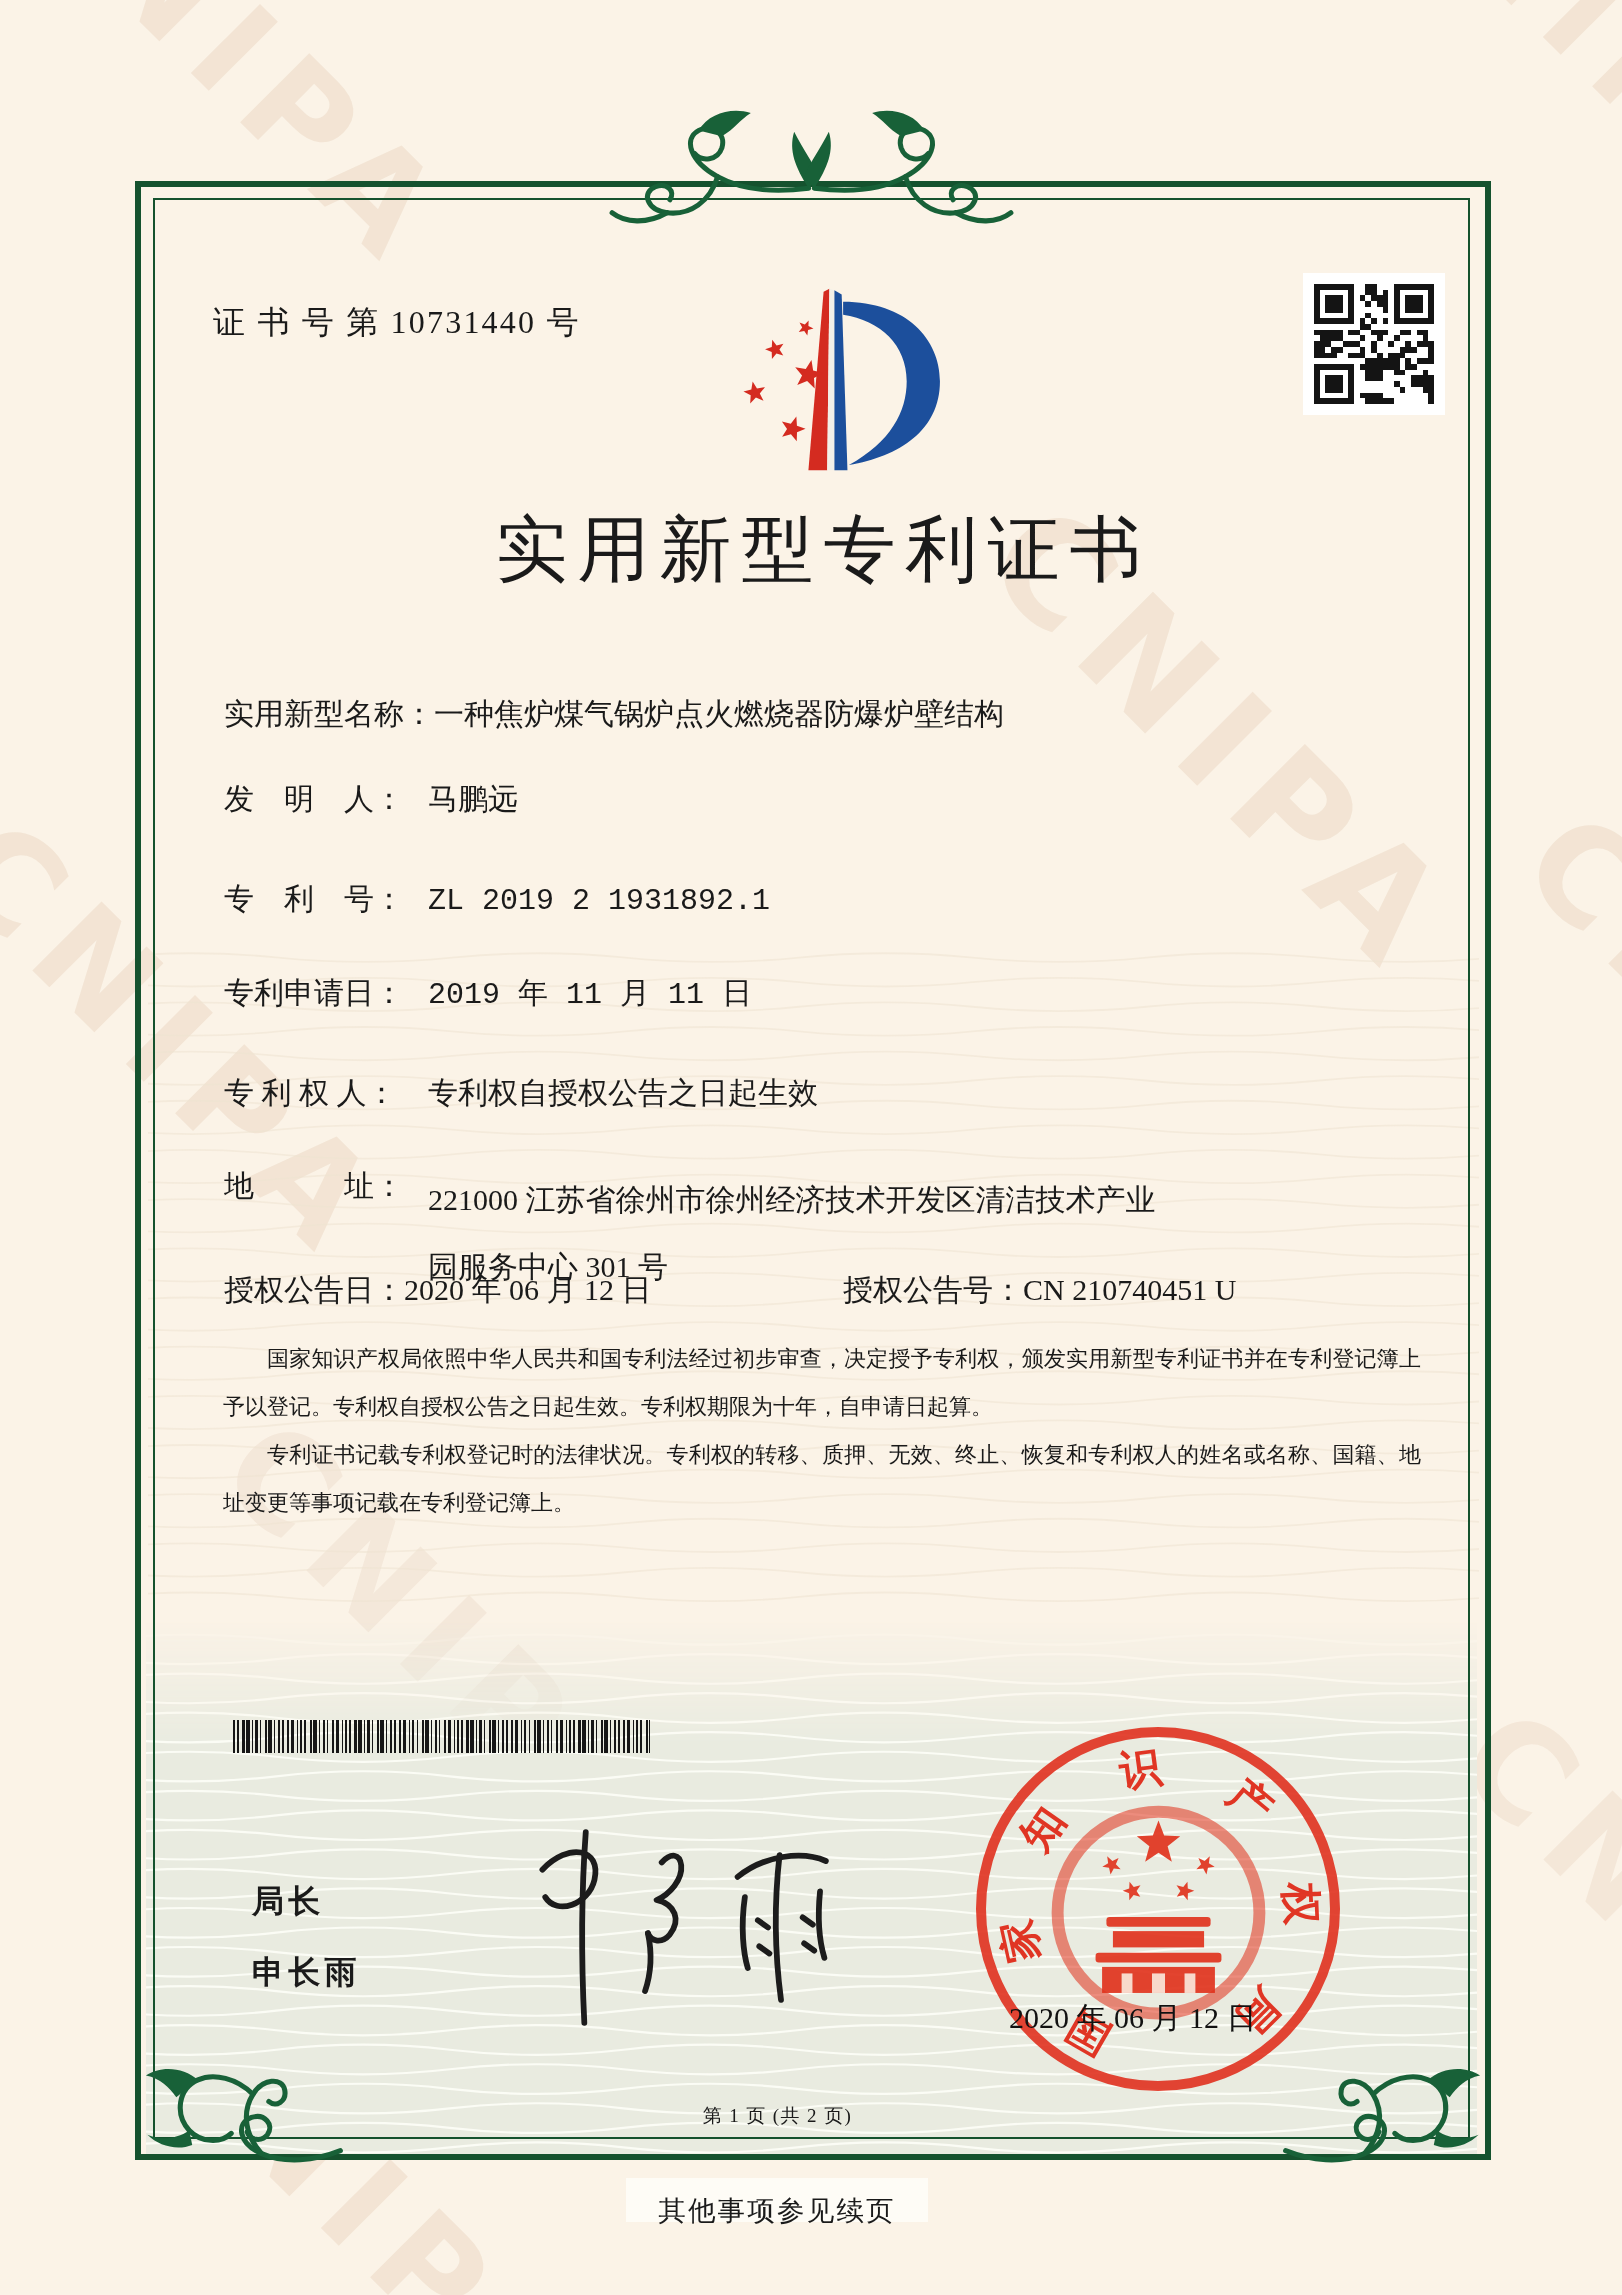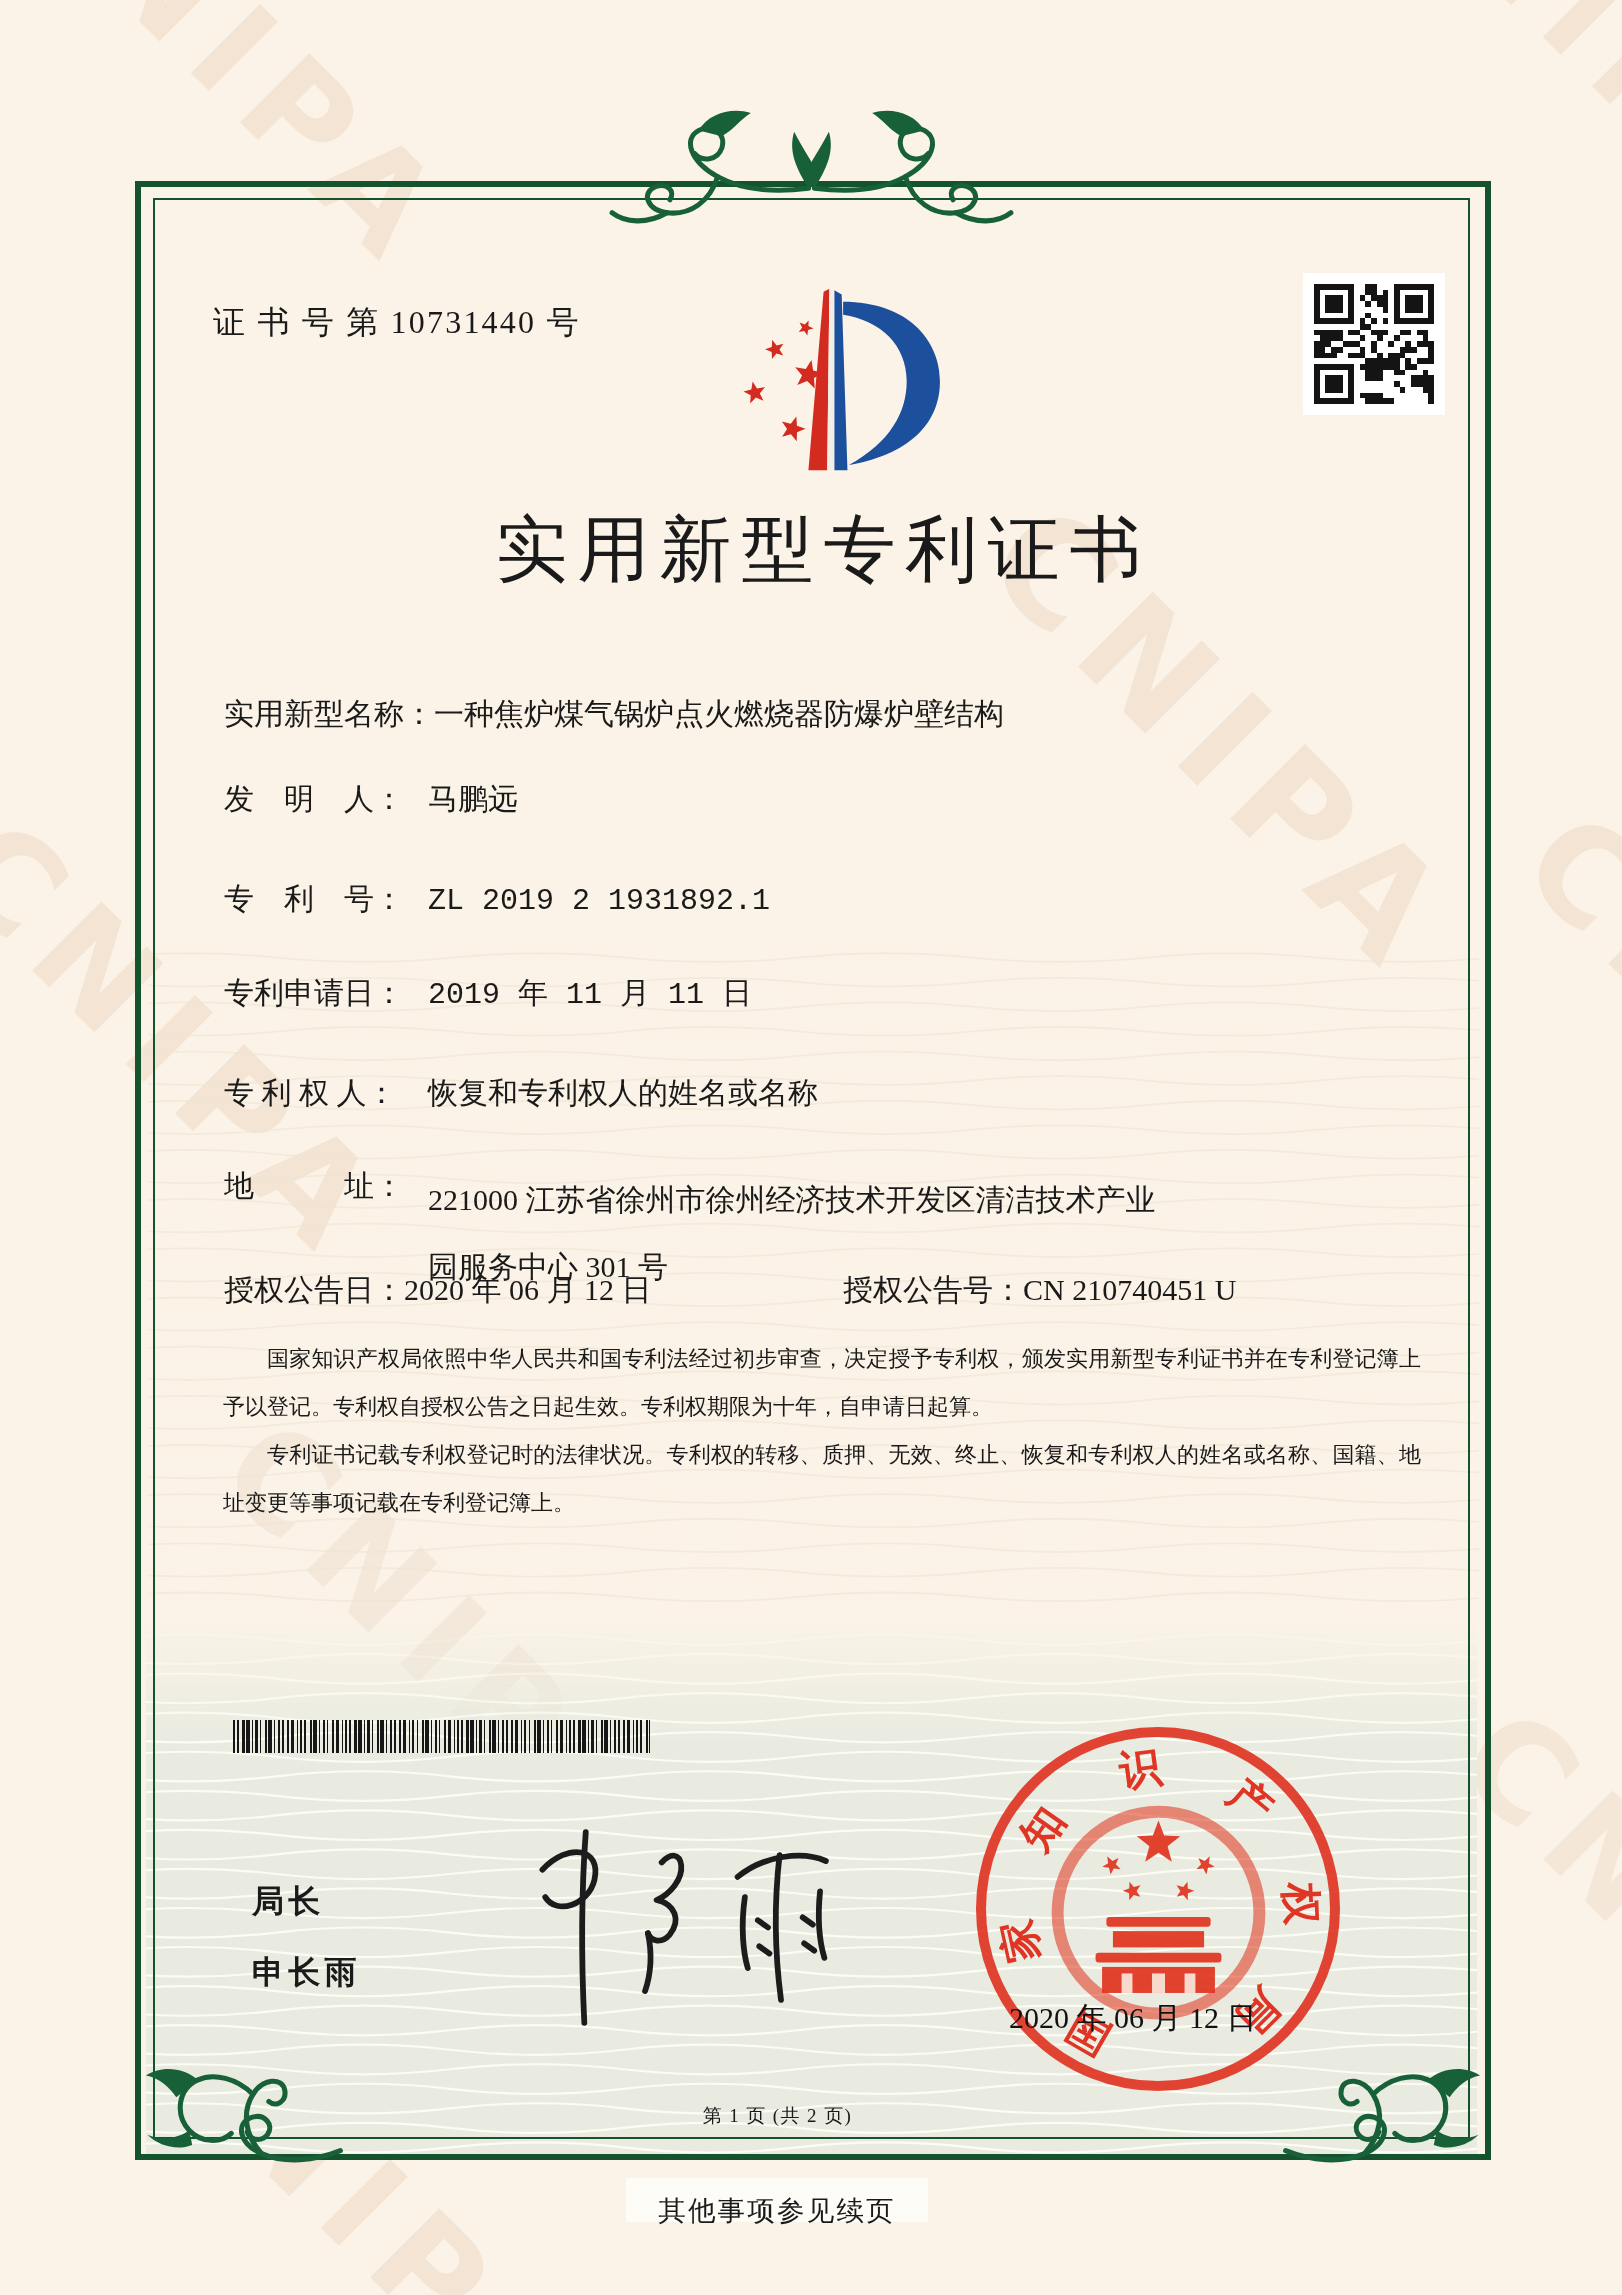--- a/index.html
+++ b/index.html
@@ -423,21 +423,21 @@
   <div class="row" style="top:779px;">
     <span class="lbl">发　明　人：</span><span class="val">马鹏远</span>
   </div>
   <div class="row" style="top:879px;">
     <span class="lbl">专　利　号：</span><span class="val">ZL 2019 2 1931892.1</span>
   </div>
   <div class="row" style="top:973px;">
     <span class="lbl">专利申请日：</span><span class="val">2019 年 11 月 11 日</span>
   </div>
   <div class="row" style="top:1073px;">
-    <span class="lbl">专 利 权 人：</span><span class="val">恢复和专利权人的姓名或名称</span>
+    <span class="lbl">专 利 权 人：</span><span class="val">专利权自授权公告之日起生效</span>
   </div>
   <div class="row" style="top:1166px;">
     <span class="lbl" style="vertical-align:top;">地　　　址：</span><span class="addr-lines"><span>221000 江苏省徐州市徐州经济技术开发区清洁技术产业</span><br><span>园服务中心 301 号</span></span>
   </div>
   <div class="row" style="top:1270px;width:1229px;">
     <span>授权公告日：</span><span>2020 年 06 月 12 日</span>
     <span class="grant-pair2"><span>授权公告号：</span><span>CN 210740451 U</span></span>
   </div>
 
   <div class="paras">

